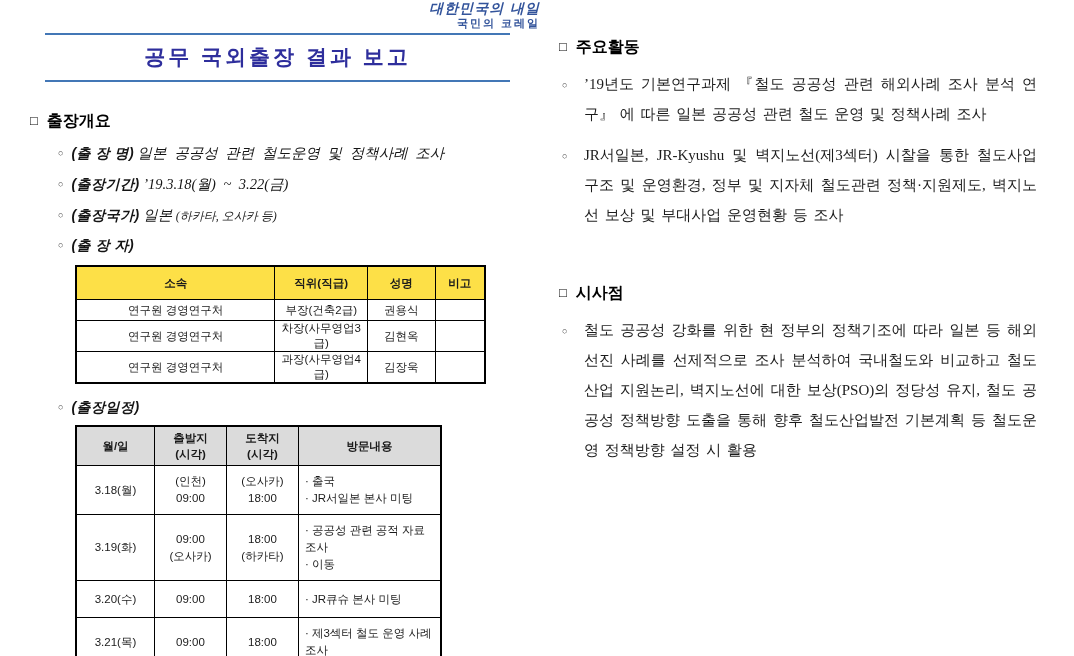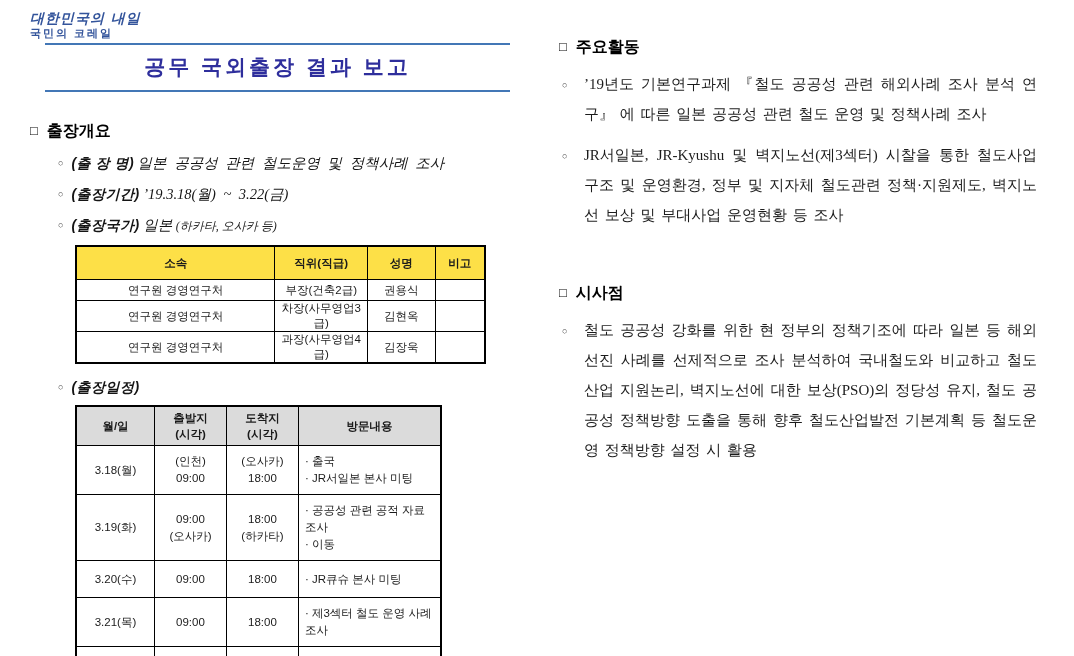--- a/index.html
+++ b/index.html
@@ -5,21 +5,21 @@
   * { margin:0; padding:0; box-sizing:border-box; }
   html,body { background:#fff; }
   .page {
     position:relative; width:1074px; height:656px; background:#ffffff;
     font-family:"Liberation Serif", serif; color:#141414; overflow:hidden;
   }
 
   
   .left-col { position:absolute; left:30px; top:0; width:512px; }
 
-  .logo { margin-top:10px; line-height:1.2; padding-right:2px; }
+  .logo { text-align:right; margin-top:0; line-height:1.2; padding-right:2px; }
   .logo-line1 { font-family:"DejaVu Serif", serif; font-style:italic; font-weight:bold;
                 font-size:14px; color:#33549B; letter-spacing:1px; }
   .logo-line2 { font-family:"Liberation Sans", sans-serif; font-weight:bold;
                 font-size:11px; color:#33549B; letter-spacing:2px; }
 
   .title-box { margin:3px 0 0 15px; width:465px;
                border-top:2px solid #4377B6; border-bottom:2px solid #4377B6;
                text-align:center; padding:8px 0 9px 0; }
   .title-text { font-family:"Liberation Sans", sans-serif; font-weight:bold;
                 font-size:21px; letter-spacing:3px; color:#2E2E9C; }
@@ -89,20 +89,23 @@
       <span class="circ">○</span><span class="ov-label">(출장기간)</span>
       <span class="ov-text">’19.3.18(월) ~ 3.22(금)</span>
     </div>
 
     <div class="ov-item">
       <span class="circ">○</span><span class="ov-label">(출장국가)</span>
       <span class="ov-text">일본</span>
       <span class="ov-note">(하카타, 오사카 등)</span>
     </div>
 
+    <div class="ov-item">
+      <span class="circ">○</span><span class="ov-label">(출 장 자)</span>
+    </div>
 
     <table class="members">
       <colgroup>
           <col style="width:200px">
           <col style="width:93px">
           <col style="width:68px">
           <col style="width:50px">
         </colgroup>
       <tbody>
           <tr>

